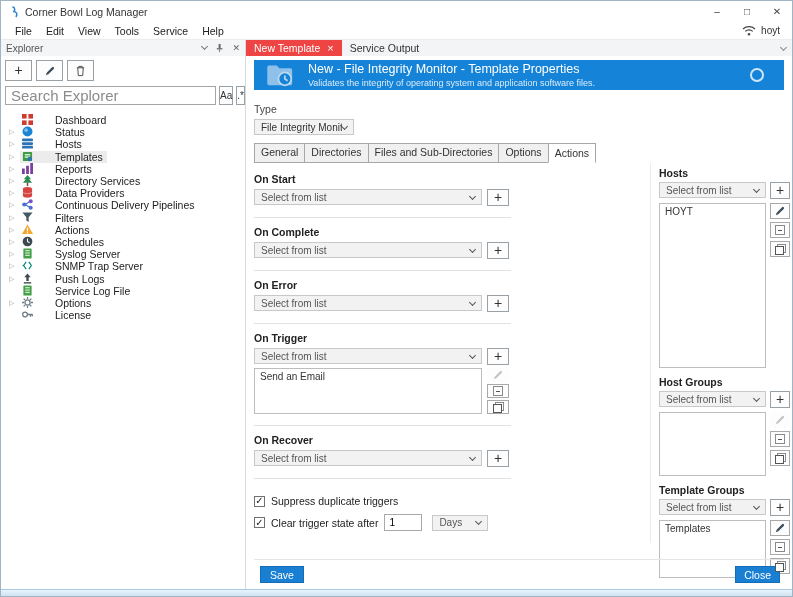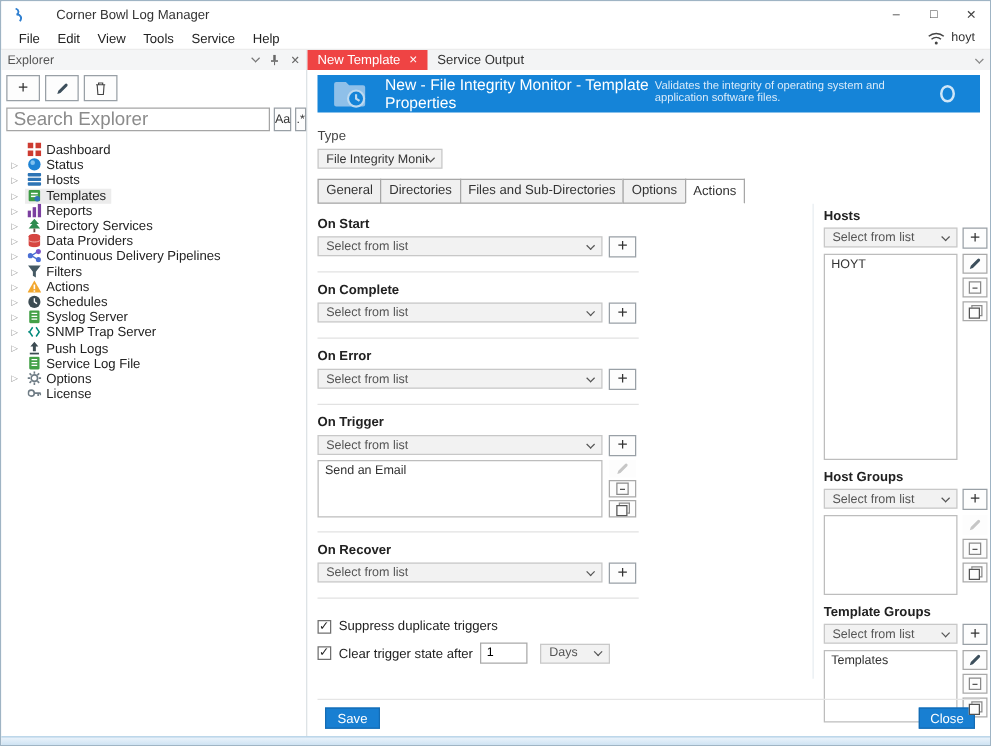--- a/index.html
+++ b/index.html
@@ -3,21 +3,21 @@
 <meta charset="utf-8">
 <style>
   * { box-sizing: border-box; margin: 0; padding: 0; }
   html,body { background:#d7d7d7; }
   body { font-family:"Liberation Sans", sans-serif; font-size:11px; color:#222; }
 
   .window { width:793px; height:597px; background:#fff; border:1px solid #9fb4c4;
             display:flex; flex-direction:column; overflow:hidden; }
 
   
-  .titlebar { height:21px; display:flex; align-items:center; background:#fff; flex:0 0 auto;gap:20px; }
+  .titlebar { height:21px; display:flex; align-items:center; background:#fff; flex:0 0 auto; }
   .app-icon { width:12px; height:12px; margin:0 5px 0 7px; flex:0 0 auto; }
   .title-text { font-size:10.5px; color:#333; }
   .win-controls { margin-left:auto; display:flex; height:100%; }
   .win-btn { width:30px; display:flex; align-items:center; justify-content:center;
              font-size:10px; color:#444; }
 
   
   .menubar { height:17px; display:flex; align-items:center; padding-left:7px; background:#fff; flex:0 0 auto; }
   .menu-item { padding:0 7px; font-size:10.5px; color:#222; }
   .conn-area { margin-left:auto; margin-right:12px; display:flex; align-items:center; gap:5px; }
@@ -43,40 +43,40 @@
                   font-family:"Liberation Sans",sans-serif; color:#333; }
   .search-input::placeholder { color:#8b8b8b; }
   .sbtn { width:22px; height:19px; border:1px solid #99a0a6; background:#fdfdfd; font-size:10px;
           display:flex; align-items:center; justify-content:center; color:#333; }
   .sbtn.go { color:#1a7fd4; font-size:12px; font-weight:bold; }
 
   .tree { flex:1; padding-top:5px; overflow:hidden; }
   .titem { display:flex; align-items:center; height:12.2px; padding-left:8px; }
   .exp-arrow { width:11px; font-size:7px; color:#9a9a9a; flex:0 0 auto; }
   .exp-arrow.has::before { content:"▷"; }
-  .row-core { display:flex; align-items:center; gap:3px; padding:0 4px 0 2px; height:12px; }
+  .row-core { display:flex; align-items:center; gap:21px; padding:0 4px 0 2px; height:12px; }
   .titem.selected .row-core { background:#ececec; }
   .ticon { width:12px; height:12px; display:inline-flex; flex:0 0 auto; }
   .ticon svg { width:11px; height:11px; }
   .tlabel { font-size:10.5px; color:#222; white-space:nowrap; }
 
   
   .content { flex:1; display:flex; flex-direction:column; min-width:0; background:#fff; }
   .doc-tabbar { height:16px; background:#f3f4f5; display:flex; align-items:stretch; flex:0 0 auto; position:relative; }
   .doc-tab { padding:0 8px; font-size:10.5px; display:flex; align-items:center; gap:7px; color:#333; }
   .doc-tab.active { background:#ef4444; color:#fff;justify-content:center; }
   .tab-close::before { content:"×"; font-size:11px; }
   .tabbar-chev { position:absolute; right:6px; top:5px; width:5px; height:5px;
                  border-right:1.3px solid #888; border-bottom:1.3px solid #888; transform:rotate(45deg); }
 
   .doc-body { flex:1; display:flex; flex-direction:column; padding:4px 8px 0 8px; min-height:0; }
 
   .banner { height:30px; background:#1584d8; display:flex; align-items:center; padding:0 12px; flex:0 0 auto; }
   .banner-icon { width:30px; height:24px; flex:0 0 auto; }
-  .banner-text { margin-left:12px; display:flex; justify-content:center; }
+  .banner-text { margin-left:12px; display:flex; flex-direction:column; justify-content:center; }
   .banner-title { font-size:12.5px; color:#fff; }
   .banner-sub { font-size:9px; color:#d9ebfa; margin-top:2px; }
   .spinner { margin-left:auto; margin-right:8px; width:14px; height:14px; border:2px solid #cfe6f8;
              border-radius:50%; }
 
   .type-label { margin-top:13px; font-size:10.5px; color:#444; }
   .combo { height:16px; background:#f2f2f2; border:1px solid #c8c8c8; display:flex; align-items:center;
            padding:0 6px; color:#555; font-size:10px; }
   .combo-text { white-space:nowrap; overflow:hidden; }
   .chev { width:5px; height:5px; border-right:1.4px solid #555; border-bottom:1.4px solid #555;

